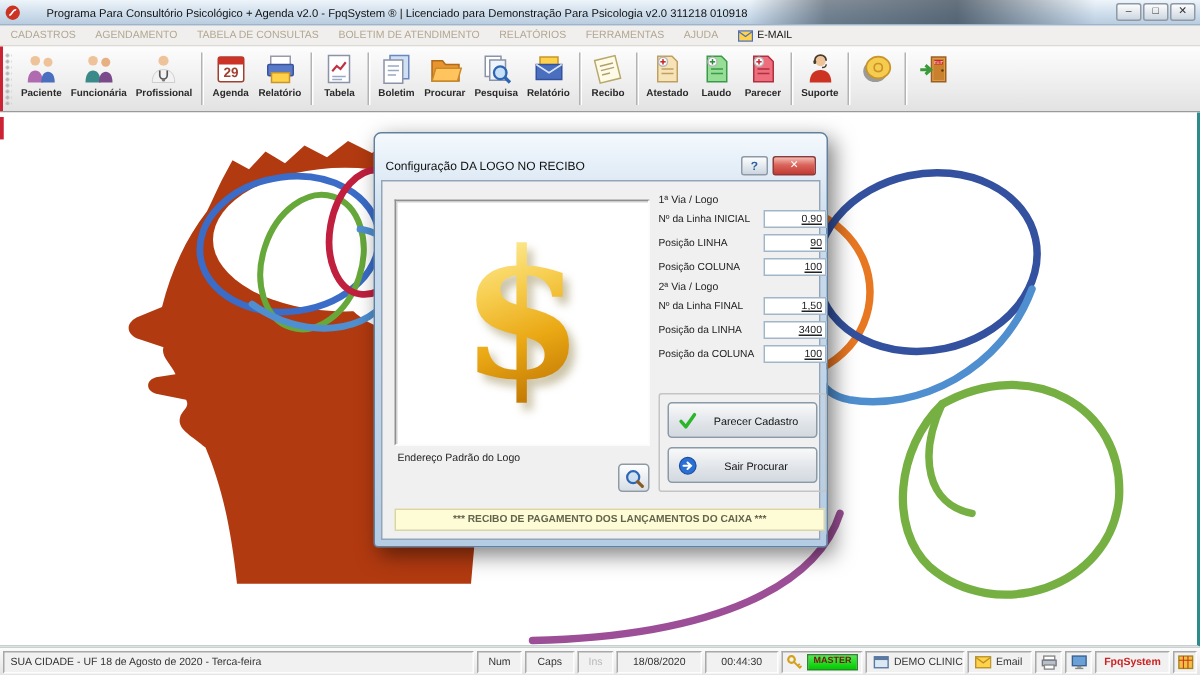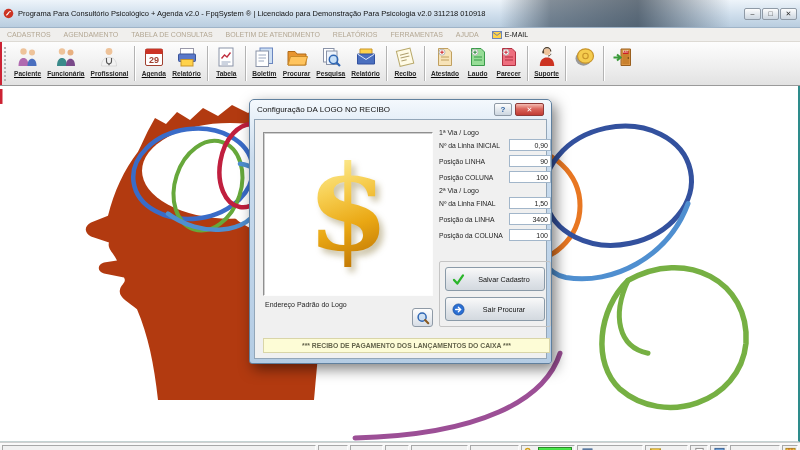--- a/index.html
+++ b/index.html
@@ -3,51 +3,51 @@
 <meta charset="utf-8">
 <style>
   * { box-sizing: border-box; margin: 0; padding: 0; }
   html,body { background:#777; }
   .win {
     position: relative; width: 800px; height: 450px; overflow: hidden;
     font-family: "Liberation Sans", sans-serif; background:#fff;
     outline: 1px solid #5f7da0;
   }
   
-  .titlebar { height:28px; display:flex; align-items:center; gap:4px; padding:0 3px;
+  .titlebar { height:17px; display:flex; align-items:center; gap:17px; padding:0 3px;
     background: linear-gradient(180deg,#eef4fa 0%,#cfdeec 55%,#b9cddf 100%);
     position:relative; border-bottom:1px solid #9fb4c8; }
   .titlebar::after { content:""; position:absolute; left:500px; top:0; width:230px; height:100%;
     background: linear-gradient(90deg, rgba(25,40,55,0) 0%, rgba(25,40,55,.5) 22%, rgba(20,35,50,.62) 60%, rgba(25,40,55,0) 100%); }
   .apptitle { flex:1; font-size:7.5px; color:#111; white-space:nowrap; overflow:hidden; }
   .winbtns { display:flex; gap:1px; z-index:1; }
   .wbtn { width:17px; height:12px; font-size:7px; line-height:10px; text-align:center;
     background:linear-gradient(#fdfdfd,#ccd6e0); border:1px solid #8f9aa6; border-radius:2px; color:#333; }
   
   .menubar { height:14px; background:#f0efed; border-bottom:1px solid #dddad4;
     display:flex; align-items:center; gap:13px; padding:0 7px; font-size:7px; color:#b3a793; }
   .mitem { white-space:nowrap; }
   .mitem.email { color:#161616; display:flex; align-items:center; gap:3px; }
   
   .toolbar { height:44px; background:linear-gradient(#fdfdfd,#ebebeb 70%,#e2e2e2);
     border-bottom:1px solid #9a9a9a; display:flex; align-items:stretch; padding:1px 2px 1px 11px; position:relative; }
   .rededge { position:absolute; left:0; top:0; width:2px; height:100%; background:#cc2233; }
   .grip { position:absolute; left:3px; top:4px; bottom:4px; width:5px;
     background-image:radial-gradient(circle,#b4b4b4 1px,transparent 1.3px); background-size:4px 4px; }
-  .tbtn { display:flex; flex-direction:column; align-items:center; padding:2px 3px 1px; min-width:31px; background:none; border:none;text-decoration:underline; }
+  .tbtn { display:flex; flex-direction:column; align-items:center; padding:2px 3px 1px; min-width:31px; background:none; border:none; }
   .tbtn svg.i { width:24px; height:24px; }
   .tlbl { font-size:6.6px; font-weight:bold; color:#2a2a2a; margin-top:1px; white-space:nowrap; font-family:inherit; }
   .tsep { width:1px; background:#b3b3b3; box-shadow:1px 0 0 #fff; margin:3px 3px; }
   
   .client { position:relative; height:356px; background:#fff; overflow:hidden;
     border-right:2px solid #2e8b8b; border-bottom:1px solid #c4d2d2; }
   .bgart { position:absolute; left:0; top:0; width:800px; height:356px; }
   
   .dialog { position:absolute; left:249px; top:13px; width:303px;
-    border:1px solid #60809e; border-radius:5px 5px 3px 3px; padding:0 4px 4px;
+    border:1px solid #60809e; border-radius:5px 5px 3px 3px; padding:12px 4px 4px;
     background:linear-gradient(#f4f9fd,#cadcee 22%,#b4cce4);
     box-shadow:4px 5px 14px rgba(0,0,0,.5); }
   .dtitle { height:19px; display:flex; align-items:center; gap:3px; padding:0 3px; font-size:8px; color:#111; }
   .dtitle .t { flex:1; white-space:nowrap; overflow:hidden; }
   .dhelp { width:18px; height:13px; font-size:8px; font-weight:bold; line-height:11px; text-align:center;
     color:#2a5fa0; background:linear-gradient(#fdfdfd,#ccd6e0); border:1px solid #8f9aa6; border-radius:2px; }
   .dclose { width:29px; height:13px; font-size:7px; line-height:11px; text-align:center; color:#fff;
     background:linear-gradient(#f4bcb2,#da655c 45%,#c13c34); border:1px solid #8f3a38; border-radius:2px; }
   .dbody { position:relative; height:240px; background:#f0f0f0; border:1px solid #93a6b8; }
   .imgpanel { position:absolute; left:8px; top:12px; width:170px; height:164px; background:#fff;
@@ -393,21 +393,21 @@
             <span class="flabel">Posição da COLUNA</span>
             <input class="finput" type="text" value="100" style="">
           </div>
         </div>
 
         <div class="btnbox">
           <button class="dbtn">
             <svg viewBox="0 0 16 16">
                 <path d="M2.5 8.5l4 4.5 7-10" stroke="#2ab52a" stroke-width="2.8" fill="none" stroke-linecap="round" stroke-linejoin="round"></path>
               </svg>
-            <span>Salvar Cadastro</span>
+            <span>Parecer Cadastro</span>
           </button>
           <button class="dbtn">
             <svg viewBox="0 0 16 16">
                 <circle cx="8" cy="8" r="6.8" fill="#2a6fd4" stroke="#1a4fa0"></circle>
                 <path d="M4.5 8h5.5M7.8 5.3L10.7 8l-2.9 2.7" stroke="#fff" stroke-width="1.6" fill="none" stroke-linecap="round"></path>
               </svg>
             <span>Sair Procurar</span>
           </button>
         </div>
 

